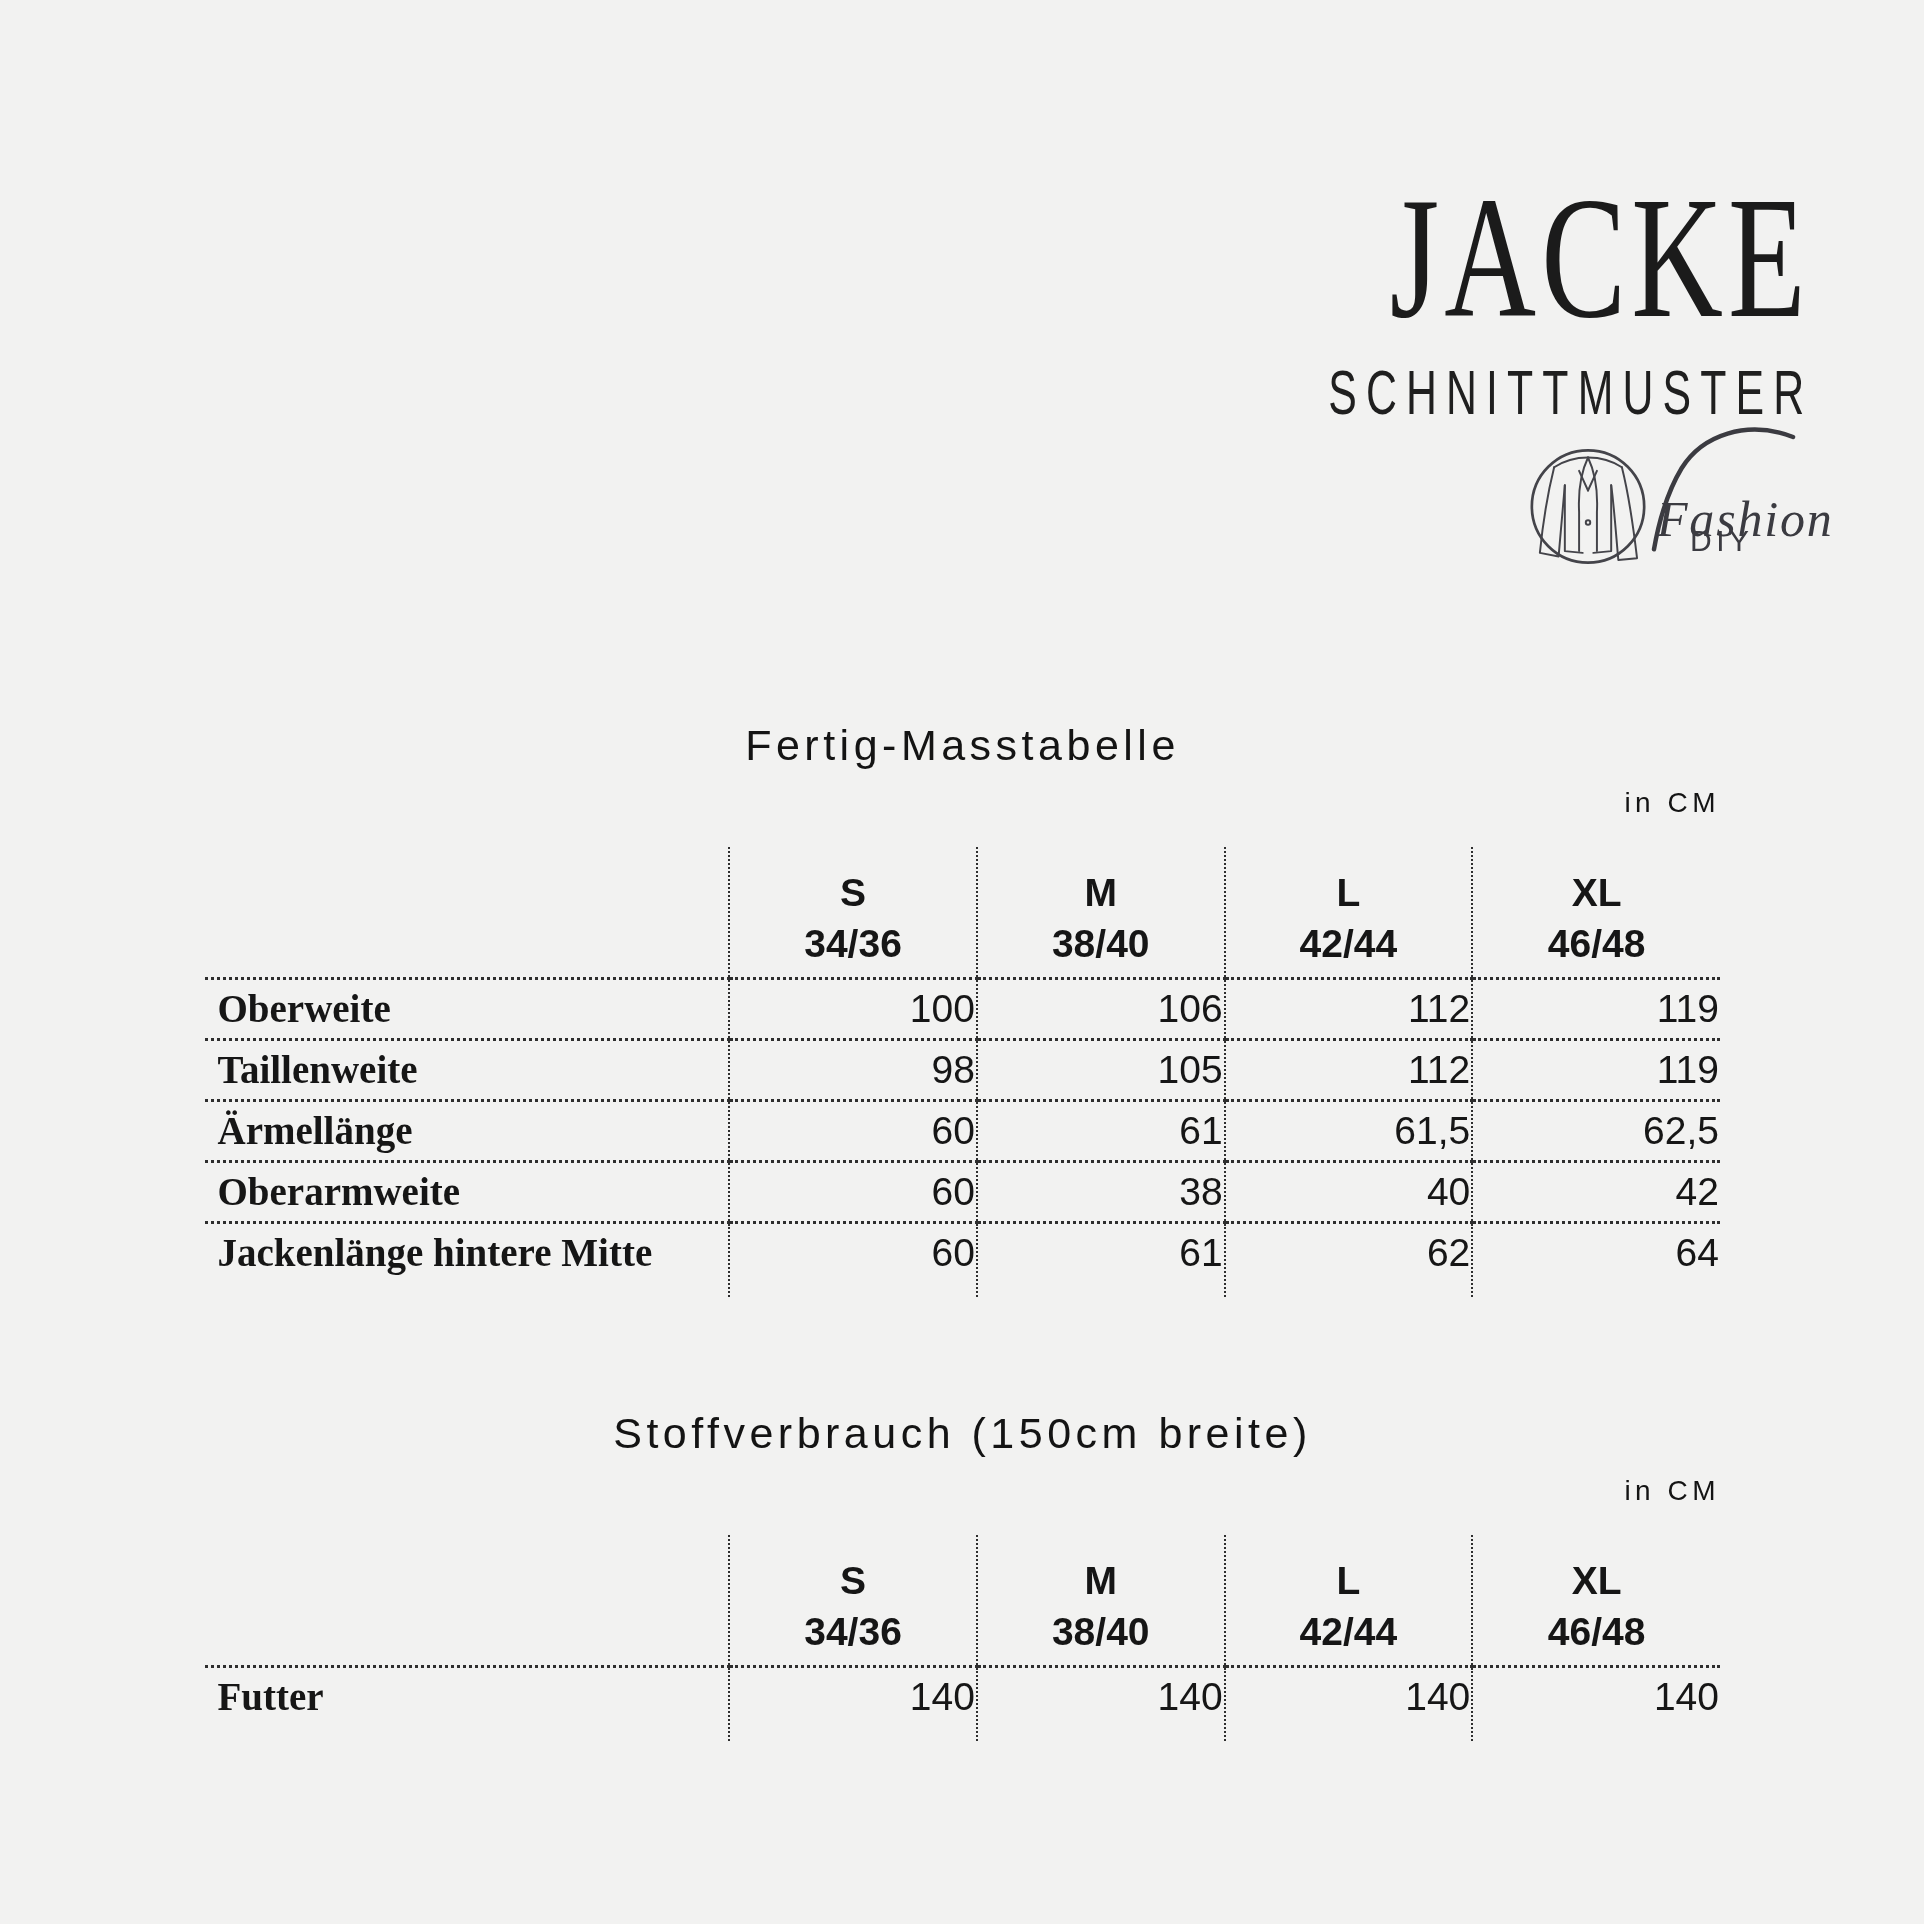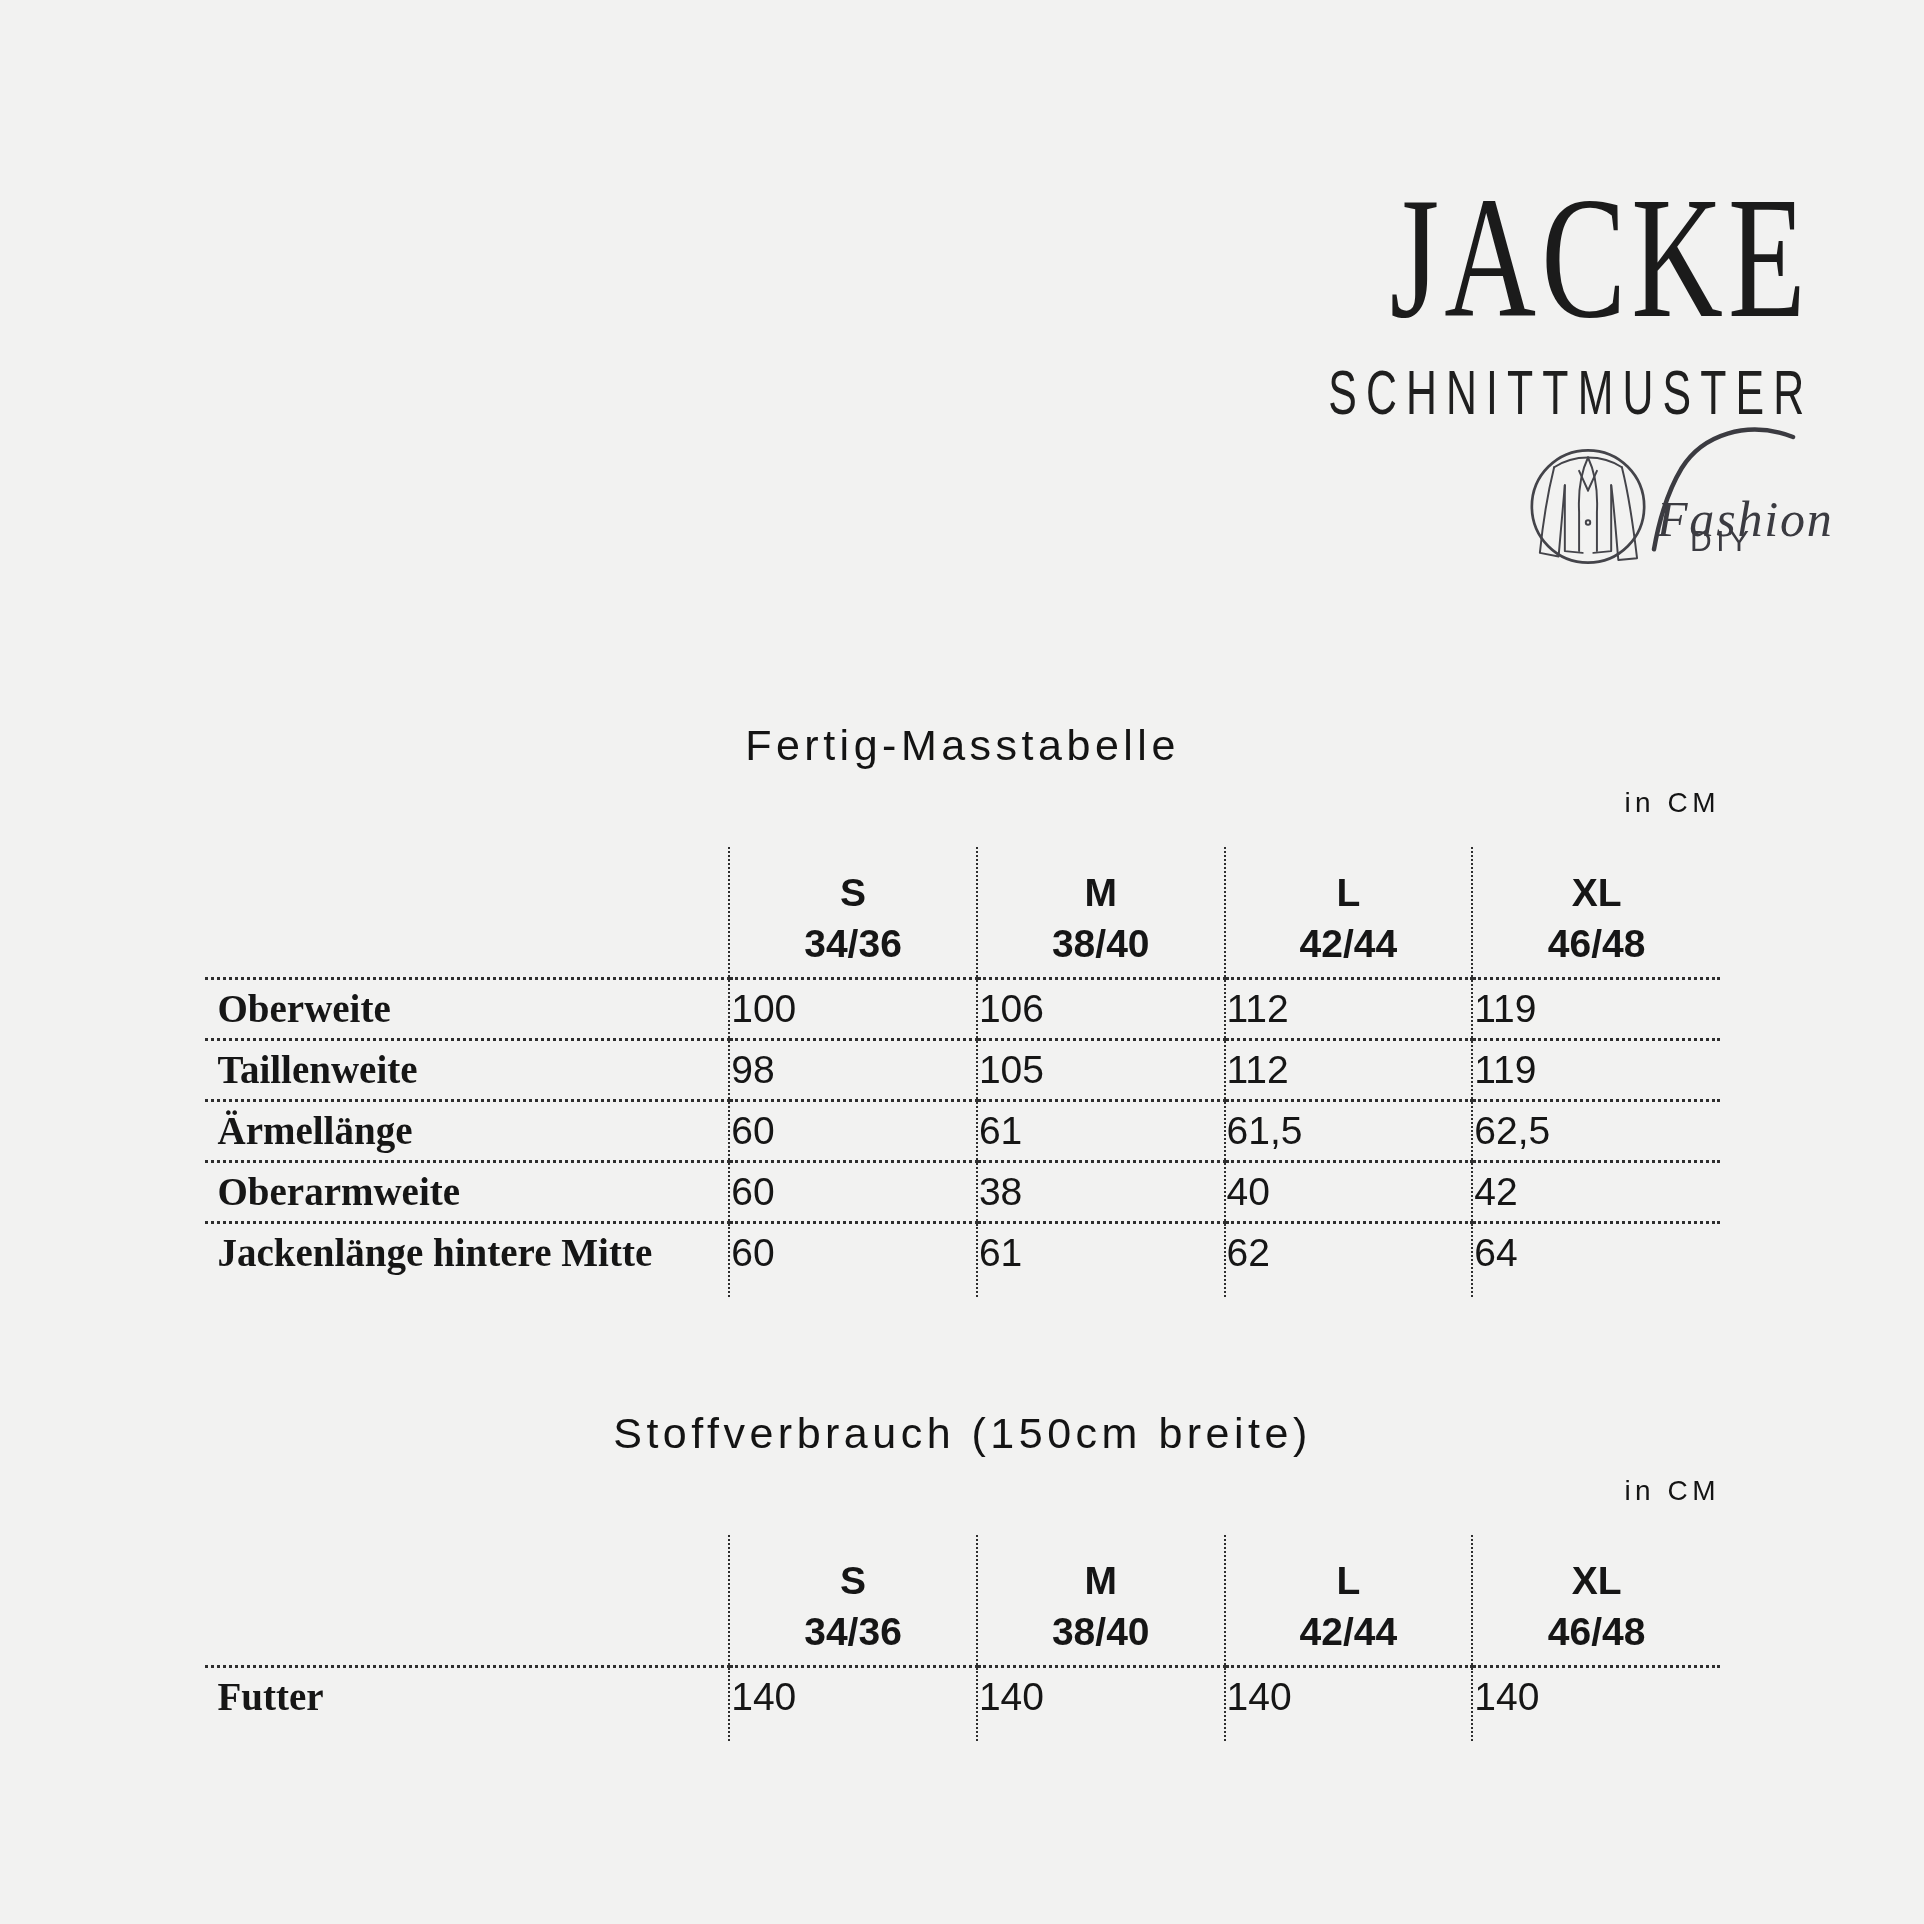--- a/index.html
+++ b/index.html
@@ -120,21 +120,21 @@
     font-size: 39px;
     vertical-align: middle;
   }
   td.lbl {
     text-align: left;
     font-weight: bold;
     padding-left: 12.5px;
     white-space: nowrap;
     font-family: Liberation Serif, serif;
   }
-  td.val { text-align: left; font-weight: normal; }
+  td.val { text-align: right; font-weight: normal; }
 
   .vline { border-left: 2.7px dotted #2e2e2e; }
   tr.hrow th { border-bottom: 3.6px dotted #2e2e2e; }
   tbody tr.data-row:not(:last-child) td { border-bottom: 3.6px dotted #2e2e2e; }
   tbody tr.data-row:last-child td { padding-bottom: 16px; }
 </style>
 </head>
 <body>
 
 <div class="page">

